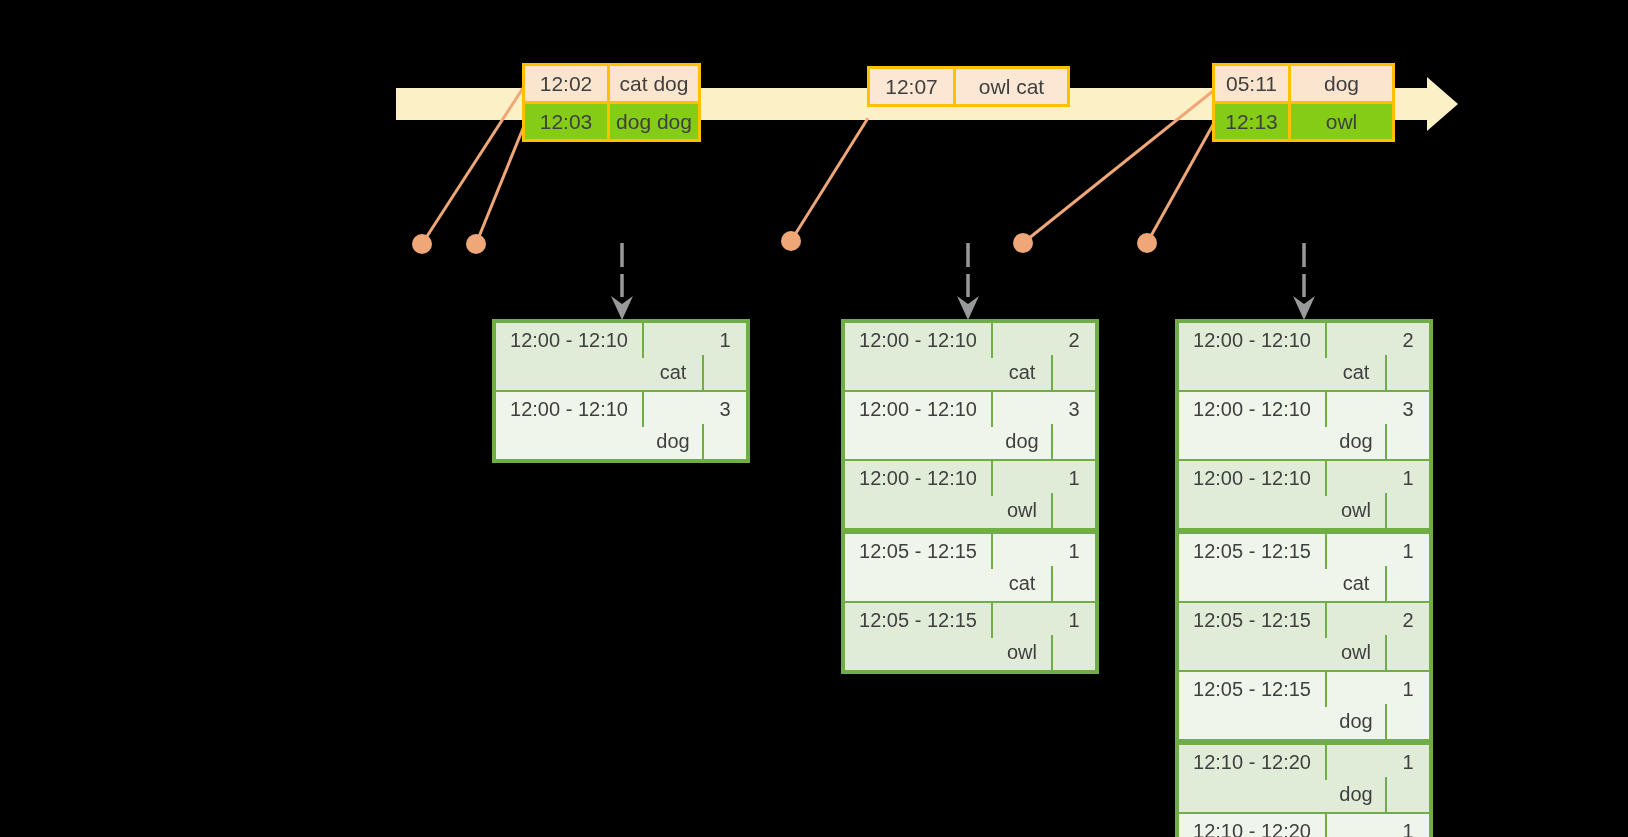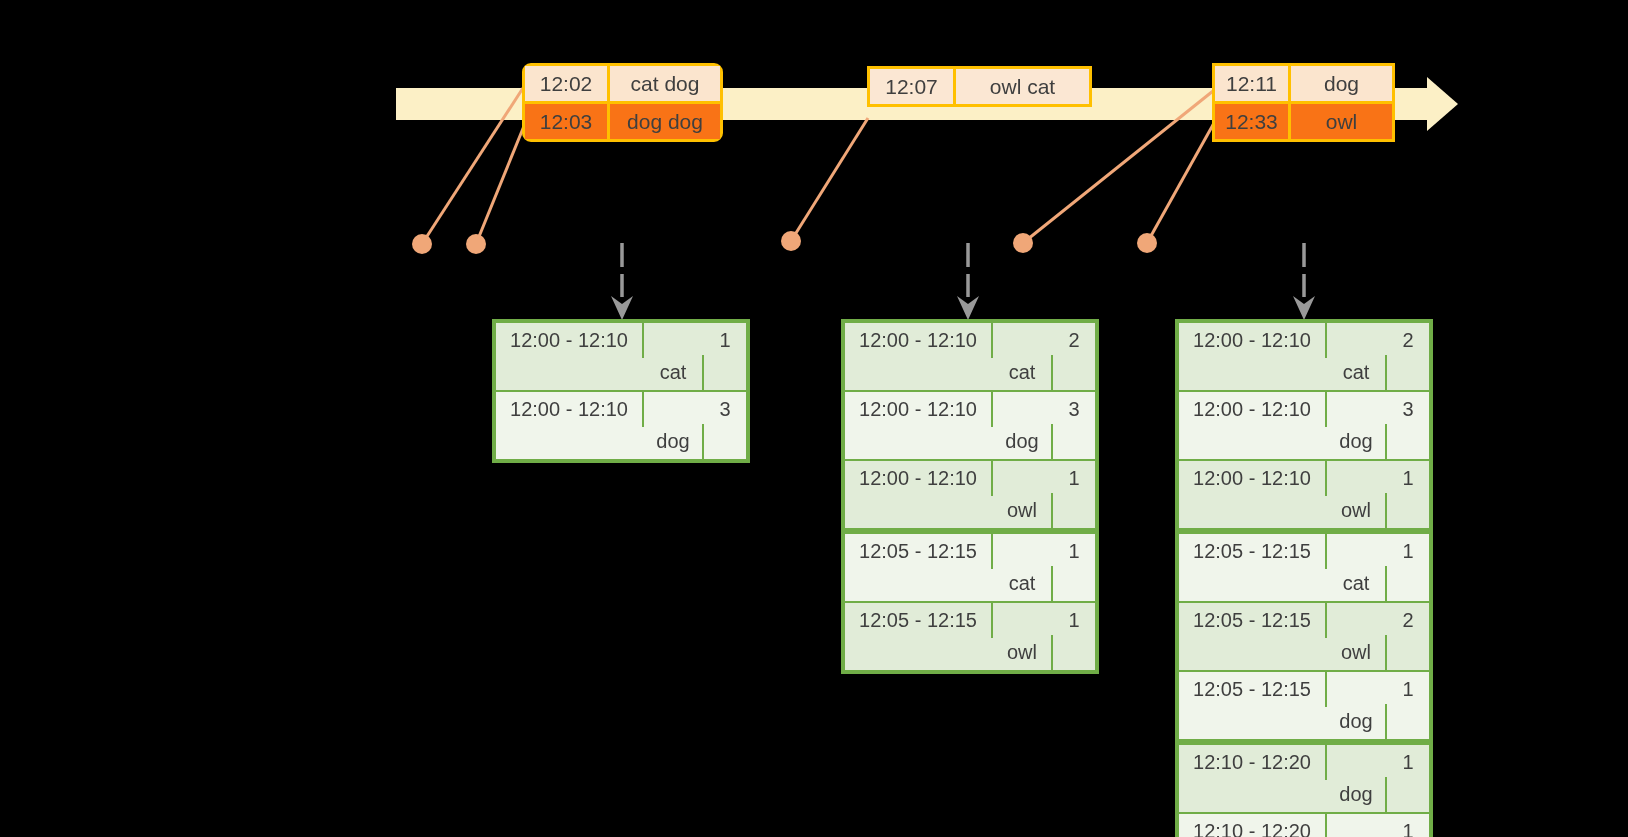--- a/index.html
+++ b/index.html
@@ -8,25 +8,25 @@
     font-family:"Liberation Sans",sans-serif;color:#3f3f3f;
   }
   .overlay{position:absolute;left:0;top:0;}
 
   
   .etable{position:absolute;border:3px solid #FFC000;background:#FFC000;}
   .etable .row{display:flex;}
   .etable .row + .row{border-top:3px solid #FFC000;}
   .etable .cell{height:35px;line-height:35px;text-align:center;font-size:21px;}
   .etable .time{border-right:3px solid #FFC000;}
-  .et1 .time{width:82px}  .et1 .words{width:110px}
-  .et2 .time{width:83px}  .et2 .words{width:133px}
+  .et1 .time{width:82px}  .et1 .words{width:88px}
+  .et2 .time{width:83px}  .et2 .words{width:111px}
   .et3 .time{width:73px}  .et3 .words{width:101px}
   .peach{background:#FBE5CE;}
-  .cream{background:#f97316;}
+  .cream{background:#84cc16;}
   .peach2{background:#FBE7D3;}
 
   
   .rtable{position:absolute;border:4px solid #70AD47;background:#70AD47;}
   .rtable .row{display:flex;}
   .rtable .row + .row{border-top:2px solid #70AD47;}
   .rtable .row.group{border-top:6px solid #70AD47;}
   .rtable .cell{height:35px;line-height:35px;text-align:center;font-size:20px;}
   .rtable .c1{width:146px;border-right:2px solid #70AD47;}
   .rtable .c2{width:58px;border-right:2px solid #70AD47;margin-top:32px;}
@@ -57,45 +57,45 @@
     <circle cx="1147" cy="243" r="10" fill="#F0A778"></circle>
 
     <line x1="622" y1="243" x2="622" y2="297" stroke="#999999" stroke-width="3.5" stroke-dasharray="24 7"></line>
     <polygon points="611,296 622,304 633,296 622,320" fill="#999999"></polygon>
     <line x1="968" y1="243" x2="968" y2="297" stroke="#999999" stroke-width="3.5" stroke-dasharray="24 7"></line>
     <polygon points="957,296 968,304 979,296 968,320" fill="#999999"></polygon>
     <line x1="1304" y1="243" x2="1304" y2="297" stroke="#999999" stroke-width="3.5" stroke-dasharray="24 7"></line>
     <polygon points="1293,296 1304,304 1315,296 1304,320" fill="#999999"></polygon>
   </svg>
 
-  <div class="etable et1" style="left:522px;top:63px;border-radius:9px;">
+  <div class="etable et1" style="left:522px;top:63px;">
     <div class="row peach">
       <div class="cell time">12:02</div>
       <div class="cell words">cat dog</div>
     </div>
     <div class="row cream">
       <div class="cell time">12:03</div>
       <div class="cell words">dog dog</div>
     </div>
   </div>
 
   <div class="etable et2" style="left:867px;top:66px;">
     <div class="row peach2">
       <div class="cell time">12:07</div>
       <div class="cell words">owl cat</div>
     </div>
   </div>
 
   <div class="etable et3" style="left:1212px;top:63px;">
     <div class="row peach">
-      <div class="cell time">12:11</div>
+      <div class="cell time">05:11</div>
       <div class="cell words">dog</div>
     </div>
     <div class="row cream">
-      <div class="cell time">12:33</div>
+      <div class="cell time">12:13</div>
       <div class="cell words">owl</div>
     </div>
   </div>
 
   <div class="rtable" style="left:492px;top:319px;">
     <div class="row rdark">
       <div class="cell c1">12:00 - 12:10</div>
       <div class="cell c2">cat</div>
       <div class="cell c3">1</div>
     </div>

